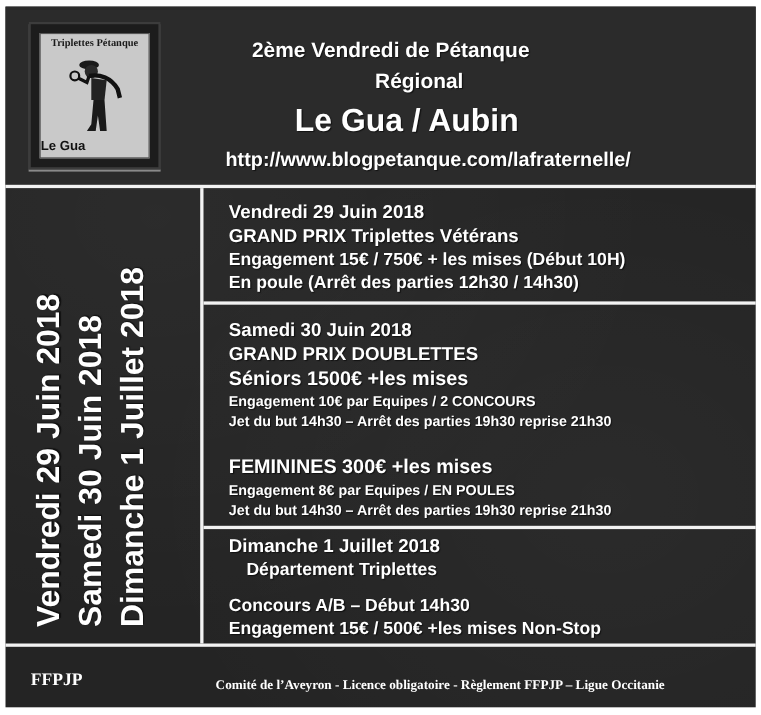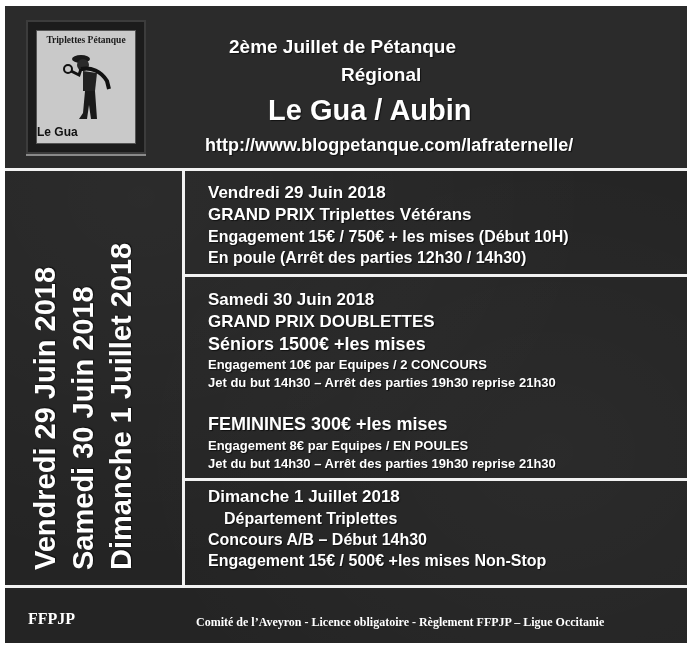--- a/index.html
+++ b/index.html
@@ -90,21 +90,21 @@
           <circle cx="9" cy="20" r="4" fill="none" stroke="#111" stroke-width="2"></circle>
           <path d="M12 22 L20 26 L22 20" stroke="#111" stroke-width="3" fill="none"></path>
           <path d="M22 20 C32 18 42 22 48 32 L50 40" stroke="#111" stroke-width="4" fill="none"></path>
           <path d="M24 22 L38 24 L36 42 L24 42 Z" fill="#222"></path>
           <path d="M26 42 L24 64 L20 70 L28 70 L30 56 L32 70 L38 70 L36 42 Z" fill="#1a1a1a"></path>
         </svg>
         <div class="logo-bottom">Le Gua</div>
       </div>
     </div>
 
-    <div class="title-1">2ème Juillet de Pétanque</div>
+    <div class="title-1">2ème Vendredi de Pétanque</div>
     <div class="title-2">Régional</div>
     <div class="title-3">Le Gua / Aubin</div>
     <div class="url">http://www.blogpetanque.com/lafraternelle/</div>
   </div>
 
   <div class="hline" style="left:0; top:162px; width:682px;"></div>
   <div class="vline" style="left:177px; top:165px; height:414px;"></div>
   <div class="hline" style="left:180px; top:268px; width:502px;"></div>
   <div class="hline" style="left:180px; top:472px; width:502px;"></div>
   <div class="hline" style="left:0; top:579px; width:682px;"></div>
@@ -130,20 +130,20 @@
     <div class="xs">Jet du but 14h30 – Arrêt des parties 19h30 reprise 21h30</div>
   </div>
   <div class="section" style="top:409px;">
     <div class="med" style="margin-bottom:6px;">FEMININES  300€ +les mises</div>
     <div class="xs" style="margin-bottom:5px;">Engagement 8€ par Equipes / EN POULES</div>
     <div class="xs">Jet du but 14h30  – Arrêt des parties  19h30  reprise 21h30</div>
   </div>
 
   <div class="section" style="top:482px;">
     <div class="big" style="margin-bottom:6px;">Dimanche 1 Juillet 2018</div>
-    <div class="sm" style="margin-bottom:5px;padding-left:16px;">Département Triplettes</div>
+    <div class="sm" style="margin-bottom:16px;padding-left:16px;">Département Triplettes</div>
     <div class="sm" style="margin-bottom:5px;">Concours A/B – Début 14h30</div>
     <div class="sm">Engagement 15€ / 500€ +les mises Non-Stop</div>
   </div>
 
   <div class="footer-left">FFPJP</div>
   <div class="footer-right">Comité de l’Aveyron - Licence obligatoire - Règlement FFPJP – Ligue Occitanie</div>
 </div>
 
 </body></html>

